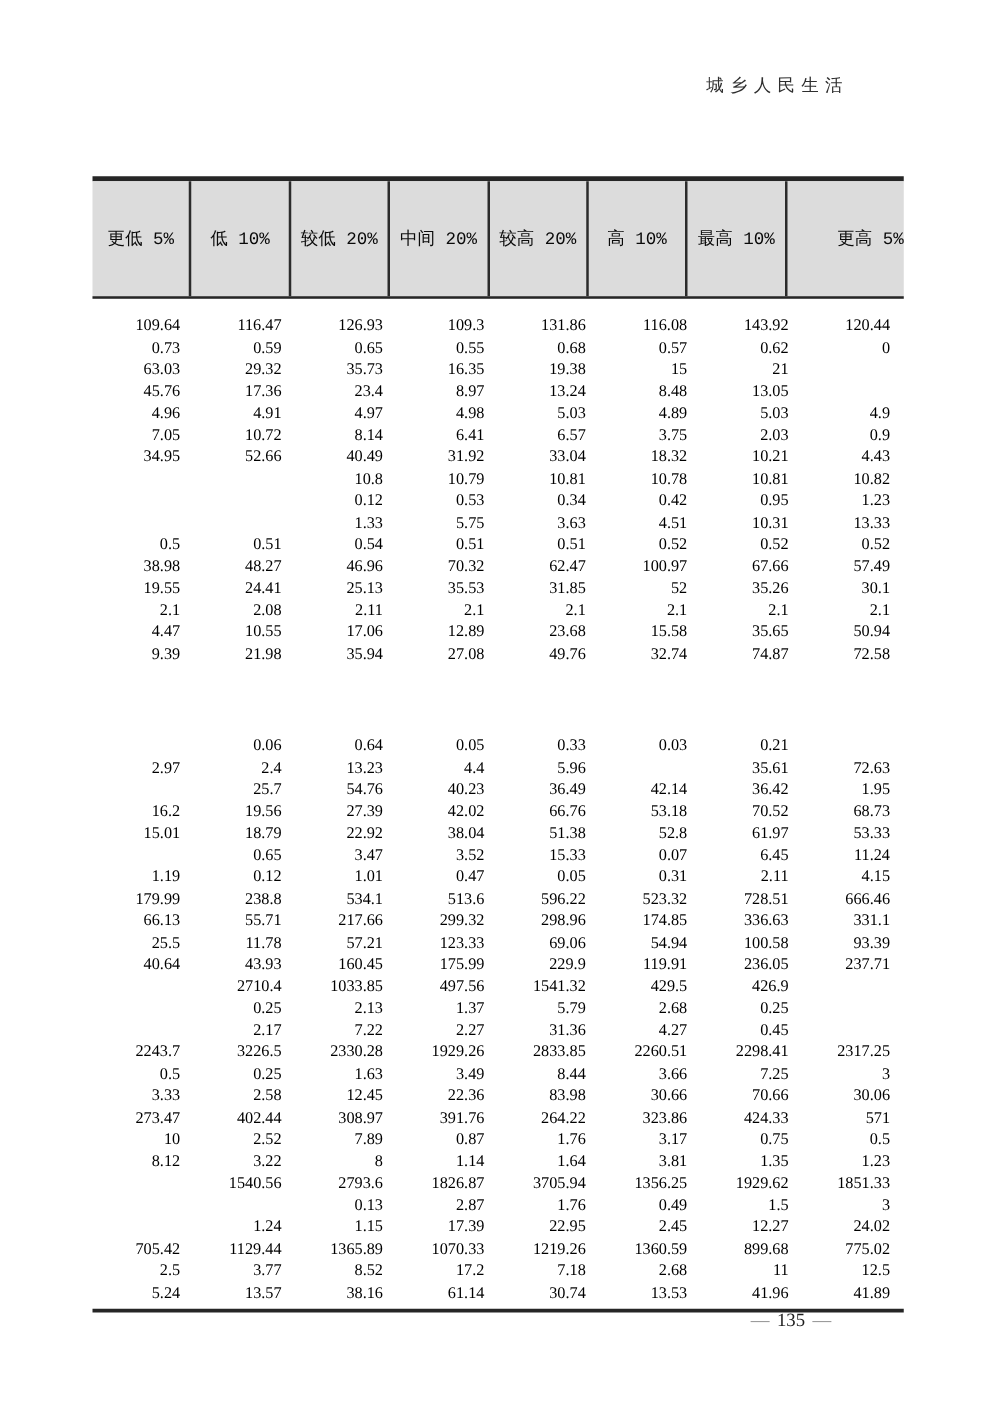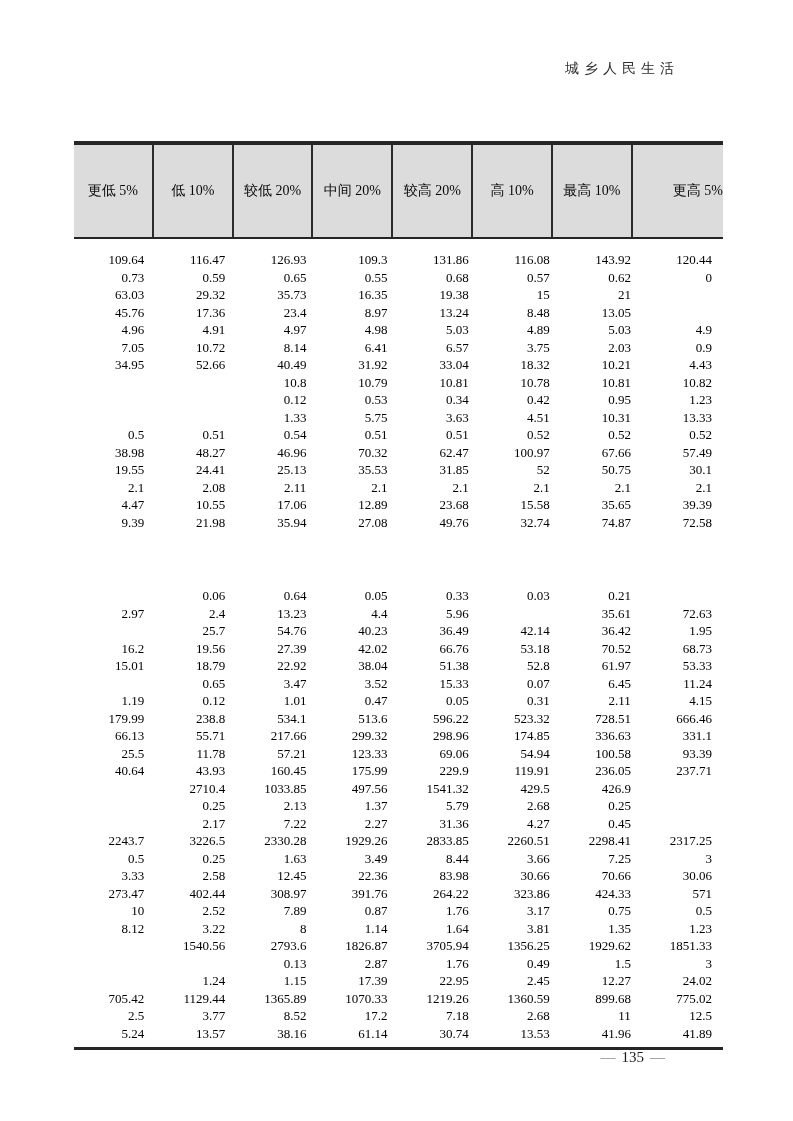--- a/index.html
+++ b/index.html
@@ -43,20 +43,21 @@
     border-bottom: 2px solid #262626;
   }
   .th {
     display: flex;
     align-items: center;
     justify-content: center;
     font-size: 14px;
     color: #0a0a0a;
     border-right: 2px solid #2b2b2b;
     white-space: nowrap;
+    font-family: Liberation Mono, monospace;
   }
   .th:last-child { border-right: none; padding-left: 40px; }
   .tbody {
     padding-top: 12px;
   }
   .block + .block {
     margin-top: 56px;
   }
   .tr {
     display: grid;
@@ -229,42 +230,42 @@
             <div class="td">67.66</div>
             <div class="td">57.49</div>
           </div>
           <div class="tr">
             <div class="td">19.55</div>
             <div class="td">24.41</div>
             <div class="td">25.13</div>
             <div class="td">35.53</div>
             <div class="td">31.85</div>
             <div class="td">52</div>
-            <div class="td">50.75</div>
+            <div class="td">35.26</div>
             <div class="td">30.1</div>
           </div>
           <div class="tr">
             <div class="td">2.1</div>
             <div class="td">2.08</div>
             <div class="td">2.11</div>
             <div class="td">2.1</div>
             <div class="td">2.1</div>
             <div class="td">2.1</div>
             <div class="td">2.1</div>
             <div class="td">2.1</div>
           </div>
           <div class="tr">
             <div class="td">4.47</div>
             <div class="td">10.55</div>
             <div class="td">17.06</div>
             <div class="td">12.89</div>
             <div class="td">23.68</div>
             <div class="td">15.58</div>
             <div class="td">35.65</div>
-            <div class="td">39.39</div>
+            <div class="td">50.94</div>
           </div>
           <div class="tr">
             <div class="td">9.39</div>
             <div class="td">21.98</div>
             <div class="td">35.94</div>
             <div class="td">27.08</div>
             <div class="td">49.76</div>
             <div class="td">32.74</div>
             <div class="td">74.87</div>
             <div class="td">72.58</div>

